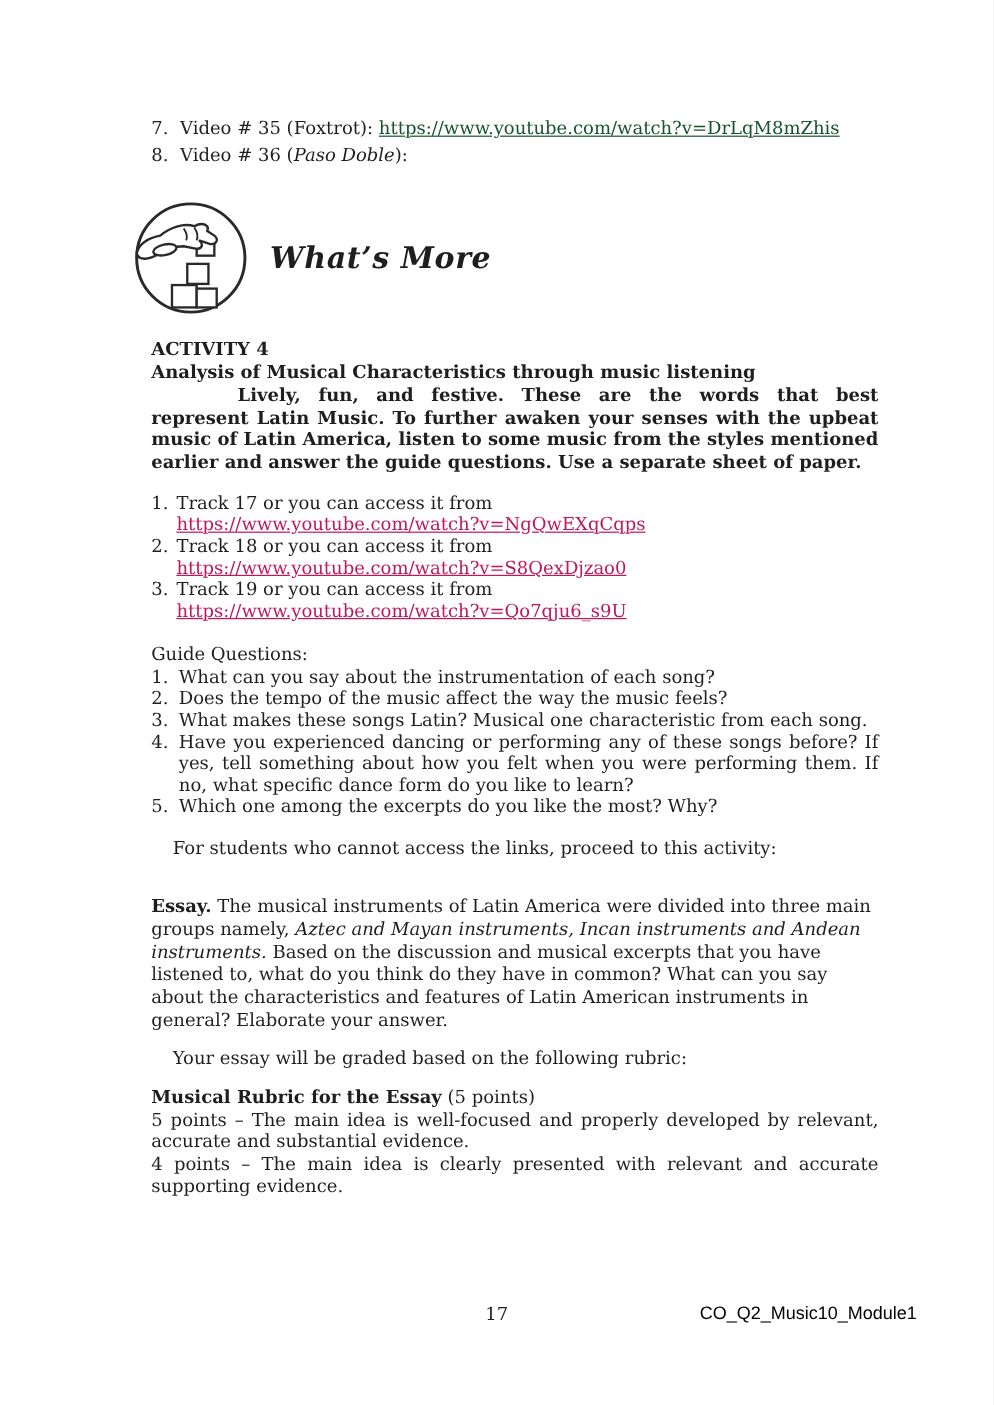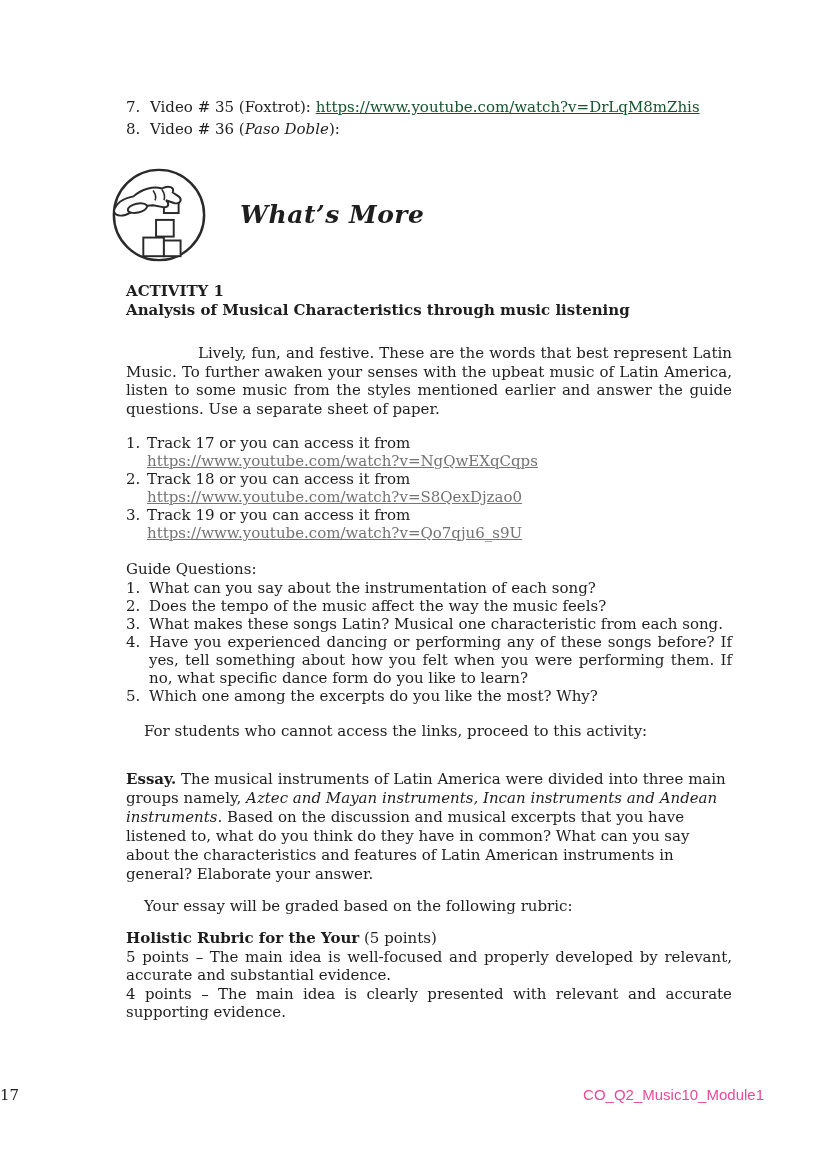--- a/index.html
+++ b/index.html
@@ -14,45 +14,45 @@
   
   .li{display:flex;}
   .li .num{flex:none;}
   .vnum{width:24px;}
   .tnum{width:21px;}
   .gnum{width:23px;}
   .li-body{flex:1;}
 
   .video-list{line-height:22px;}
   a.link-black{color:#14532d;text-decoration:underline;cursor:pointer;}
-  a.link-blue{color:#737373;text-decoration:underline;cursor:pointer;}
+  a.link-blue{color:#be185d;text-decoration:underline;cursor:pointer;}
 
   .icon-row{display:flex;align-items:center;margin-top:24px;margin-left:-18px;height:102px;}
   .icon-row svg{width:102px;height:102px;flex:none;}
   .wm-title{
     font-weight:bold;font-style:italic;font-size:25px;line-height:28px;
-    margin-left:30px;letter-spacing:0.5px;
+    margin-left:15px;letter-spacing:0.5px;
   }
 
   .activity-head{margin-top:16px;font-weight:bold;line-height:19px;}
-  .para-indent{margin-top:24px;text-align:justify;text-indent:72px;}
+  .para-indent{margin-top:0;text-align:justify;text-indent:72px;font-weight:bold;}
   .play-line{margin-top:20px;text-indent:75px;}
   .track-list{margin-top:16px;line-height:18px;}
   .guide-head{margin-top:18px;}
   .guide-list{line-height:18px;}
   .guide-list .li-body{text-align:justify;}
   .offline-note{margin-top:17px;text-indent:18px;}
   .essay{margin-top:30px;line-height:19px;}
   .grading-line{margin-top:13px;text-indent:18px;}
   .rubric-head{margin-top:13px;line-height:19px;}
   .rubric-item{text-align:justify;}
 
-  .footer-page{position:absolute;top:1086px;left:0;width:656px;text-align:left;font-size:15px;}
+  .footer-page{position:absolute;top:1086px;left:0;width:828px;text-align:center;font-size:15px;}
   .footer-code{
-    position:absolute;top:1086px;right:64px;font-size:15px;color:#ec4899;
+    position:absolute;top:1086px;right:64px;font-size:15px;color:#000000;
     font-family:"Liberation Sans","DejaVu Sans",sans-serif;
   }
   b,i{white-space:pre-wrap;}
   span[data-bind]{white-space:pre-wrap;}
 </style>
 </head>
 <body>
 
 <div class="page">
   <div class="content">
@@ -79,21 +79,21 @@
           <rect x="57" y="36" width="15" height="14"></rect>
         </g>
         <path d="M6 48 C8 40 16 35 26 33 C34 26 46 22 55 25 C62 21 68 24 66 29 L72 33 C76 36 74 41 68 40 L59 37 C63 40 62 45 56 44 L46 42 C38 42 30 45 24 49 C17 53 8 55 6 48 Z" fill="#ffffff" stroke="#2a2a2a" stroke-width="2"></path>
         <ellipse cx="30" cy="45" rx="10" ry="4.5" transform="rotate(-12 30 45)" fill="#ffffff" stroke="#2a2a2a" stroke-width="2"></ellipse>
         <path d="M46 27 q4 6 2 10 M55 26 q4 6 2 11" fill="none" stroke="#2a2a2a" stroke-width="1.6"></path>
       </svg>
       <div class="wm-title" data-bind="whats_more.title">What’s More</div>
     </div>
 
     <div class="activity-head">
-      <div data-bind="activity.label">ACTIVITY 1</div>
+      <div data-bind="activity.label">ACTIVITY 4</div>
       <div data-bind="activity.title">Analysis of Musical Characteristics through music listening</div>
     </div>
 
     <div class="para-indent" data-bind="activity.intro">Lively, fun, and festive. These are the words that best represent Latin Music. To further awaken your senses with the upbeat music of Latin America, listen to some music from the styles mentioned earlier and answer the guide questions. Use a separate sheet of paper.</div>
 
 
     <div class="track-list">
       <div class="li">
         <span class="num tnum" data-bind="tracks.0.num">1.</span>
         <span class="li-body"><span data-bind="tracks.0.text">Track 17 or you can access it from</span><br><a class="link-blue" data-bind="tracks.0.link">https://www.youtube.com/watch?v=NgQwEXqCqps</a></span>
@@ -134,21 +134,21 @@
 
     <div class="offline-note" data-bind="offline.note">For students who cannot access the links, proceed to this activity:</div>
 
     <div class="essay">
       <b data-bind="offline.essay_label">Essay.</b><span data-bind="offline.essay_before"> The musical instruments of Latin America were divided into three main groups namely, </span><i data-bind="offline.essay_italic">Aztec and Mayan instruments, Incan instruments and Andean instruments.</i><span data-bind="offline.essay_after"> Based on the discussion and musical excerpts that you have listened to, what do you think do they have in common? What can you say about the characteristics and features of Latin American instruments in general? Elaborate your answer.</span>
     </div>
 
     <div class="grading-line" data-bind="offline.grading_line">Your essay will be graded based on the following rubric:</div>
 
     <div class="rubric-head">
-      <b data-bind="rubric.title">Holistic Rubric for the Your</b><span data-bind="rubric.points"> (5 points)</span>
+      <b data-bind="rubric.title">Musical Rubric for the Essay</b><span data-bind="rubric.points"> (5 points)</span>
     </div>
     <div class="rubric-item" data-bind="rubric.items.0">5 points – The main idea is well-focused and properly developed by relevant, accurate and substantial evidence.</div>
     <div class="rubric-item" data-bind="rubric.items.1">4 points – The main idea is clearly presented with relevant and accurate supporting evidence.</div>
 
   </div>
 
   <div class="footer-page" data-bind="footer.page_number">17</div>
   <div class="footer-code" data-bind="footer.module_code">CO_Q2_Music10_Module1</div>
 </div>
 

